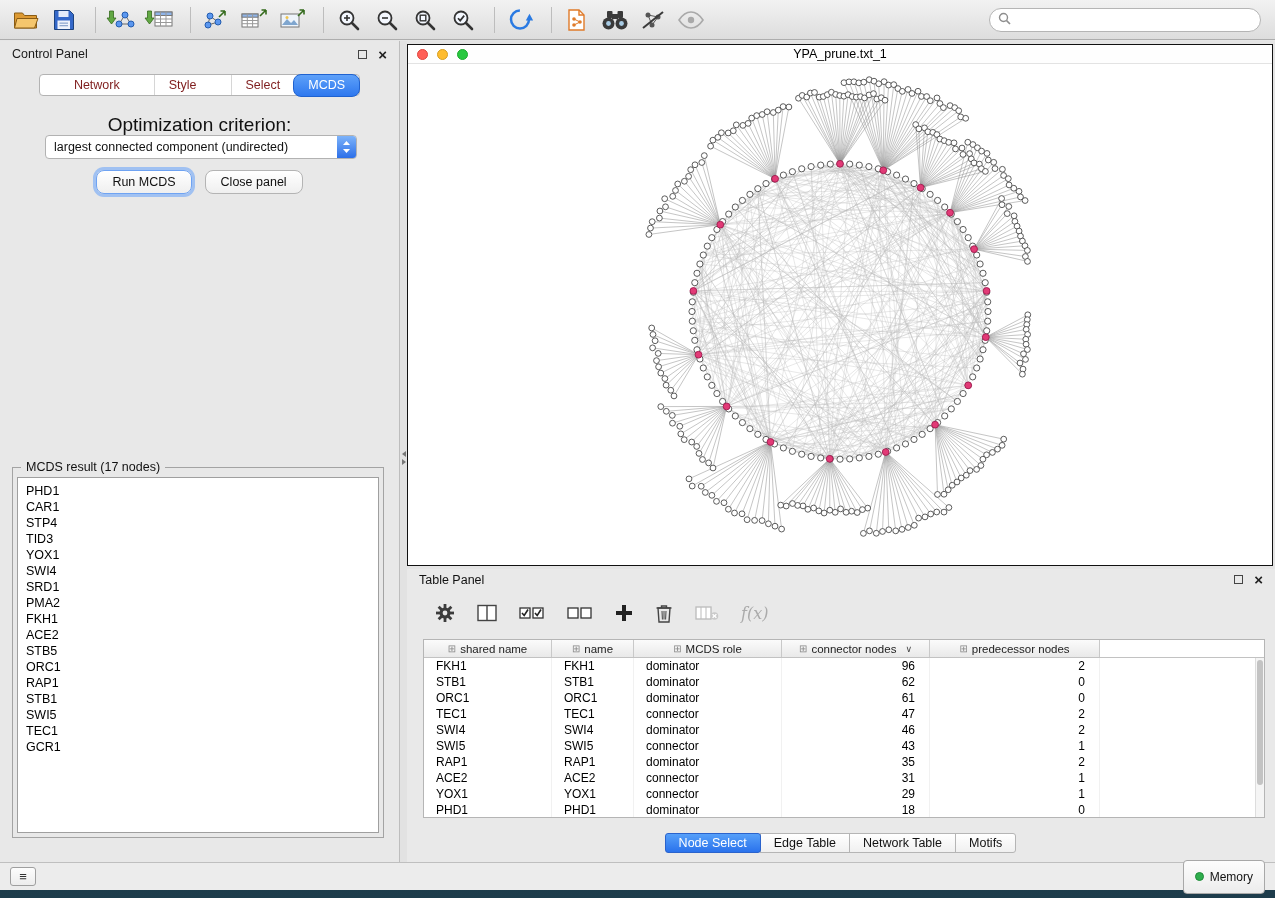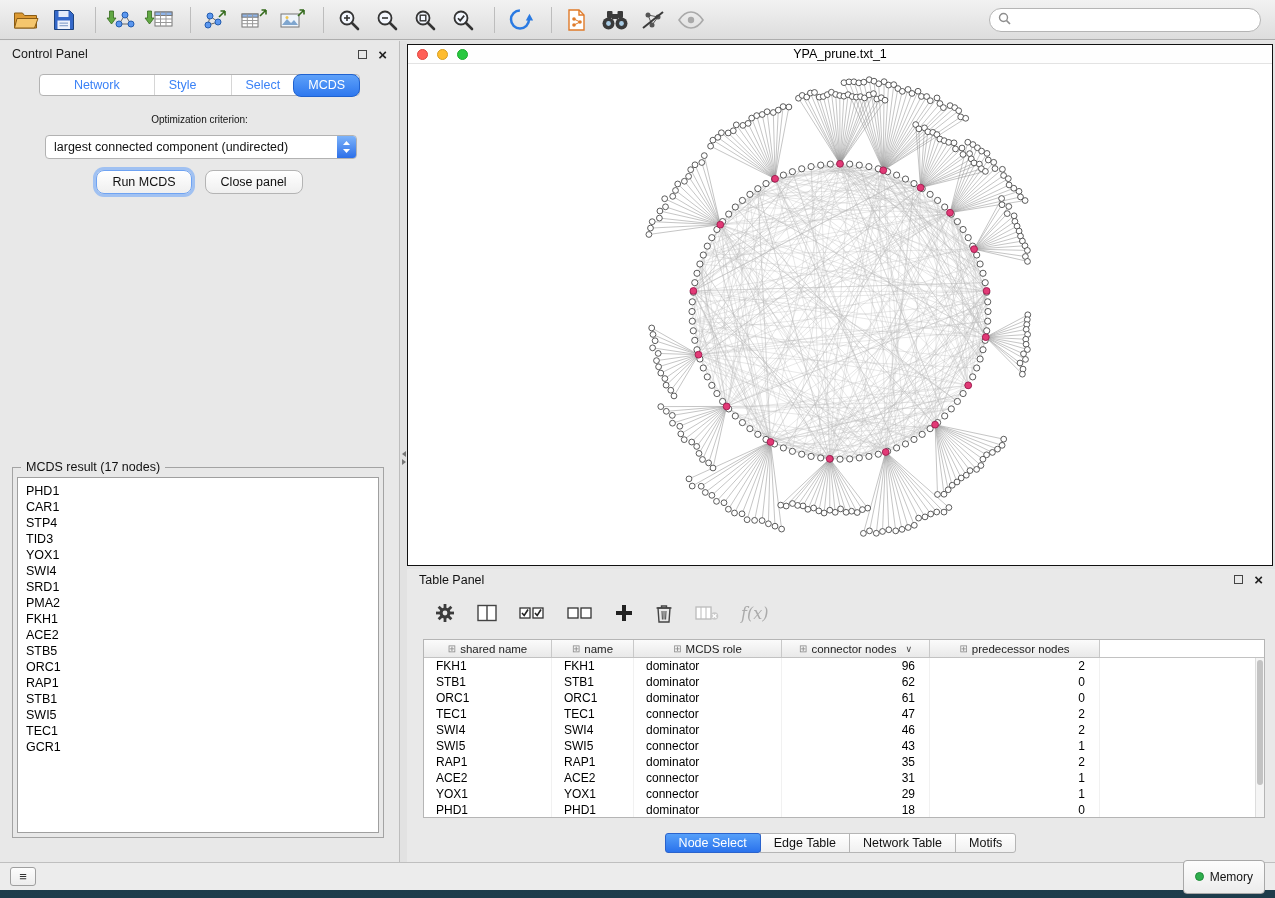--- a/index.html
+++ b/index.html
@@ -20,25 +20,25 @@
 
   
   .control-panel { position:absolute; left:0; top:41px; width:400px; height:821px; background:#e8e8e8; border-right:1px solid #bdbdbd; }
   .cp-header { height:26px; display:flex; align-items:center; padding:0 12px; font-size:12.5px; color:#1a1a1a;gap:12px; }
   .panel-icons { margin-left:auto; display:flex; align-items:center; gap:11px; }
   .mini-float { width:9px; height:9px; border:1.5px solid #444; display:inline-block; }
   .mini-close { font-size:15px; font-weight:bold; color:#222; line-height:1; }
 
   .seg-tabs { position:absolute; top:33px; left:0; width:100%; display:flex; justify-content:center; }
   .seg-group { display:inline-flex; background:#fff; border:1px solid #b3b3b3; border-radius:4px; height:22px; align-items:center; }
-  .seg { padding:0 14px; font-size:12.5px; color:#3b82f6; display:flex; align-items:center; height:100%; border-left:1px solid #d6d6d6;margin-left:20px; }
+  .seg { padding:0 14px; font-size:12.5px; color:#7f1d1d; display:flex; align-items:center; height:100%; border-left:1px solid #d6d6d6;margin-left:20px; }
   .seg:first-child { border-left:none; }
   .seg.active { background:linear-gradient(#5ea1f9,#2e78ef); color:#fff; border-radius:8px; border:1px solid #1f62d0; margin:-1px; height:23px; padding:0 14px; }
 
-  .opt-label { position:absolute; top:73px; width:100%; text-align:center; font-size:10px; }
+  .opt-label { position:absolute; top:73px; width:100%; text-align:center; font-size:19px; }
   .combo { position:absolute; top:94px; left:45px; width:312px; height:24px; background:#fff; border:1px solid #b2b2b2; border-radius:4px; display:flex; align-items:center; }
   .combo-text { flex:1; font-size:12.5px; padding-left:8px; white-space:nowrap; overflow:hidden; }
   .combo-btn { width:19px; height:22px; border-radius:0 3px 3px 0; background:linear-gradient(#7db3fa,#2c6fe8); display:flex; align-items:center; justify-content:center; }
 
   .btn-row { position:absolute; top:129px; left:0; width:100%; display:flex; justify-content:center; gap:13px; }
   .mac-btn { height:24px; padding:0 15px; border:1px solid #b4b4b4; border-radius:8px;
     background:linear-gradient(#ffffff,#efefef); font-size:12.5px; font-family:"Liberation Sans",sans-serif; color:#111; }
   .mac-btn.focused { box-shadow:0 0 0 3px rgba(100,160,250,.55); border-color:#6fa3f2; }
 
   .group-box { position:absolute; top:426px; left:12px; width:372px; height:371px; border:1px solid #a3a3a3; }

